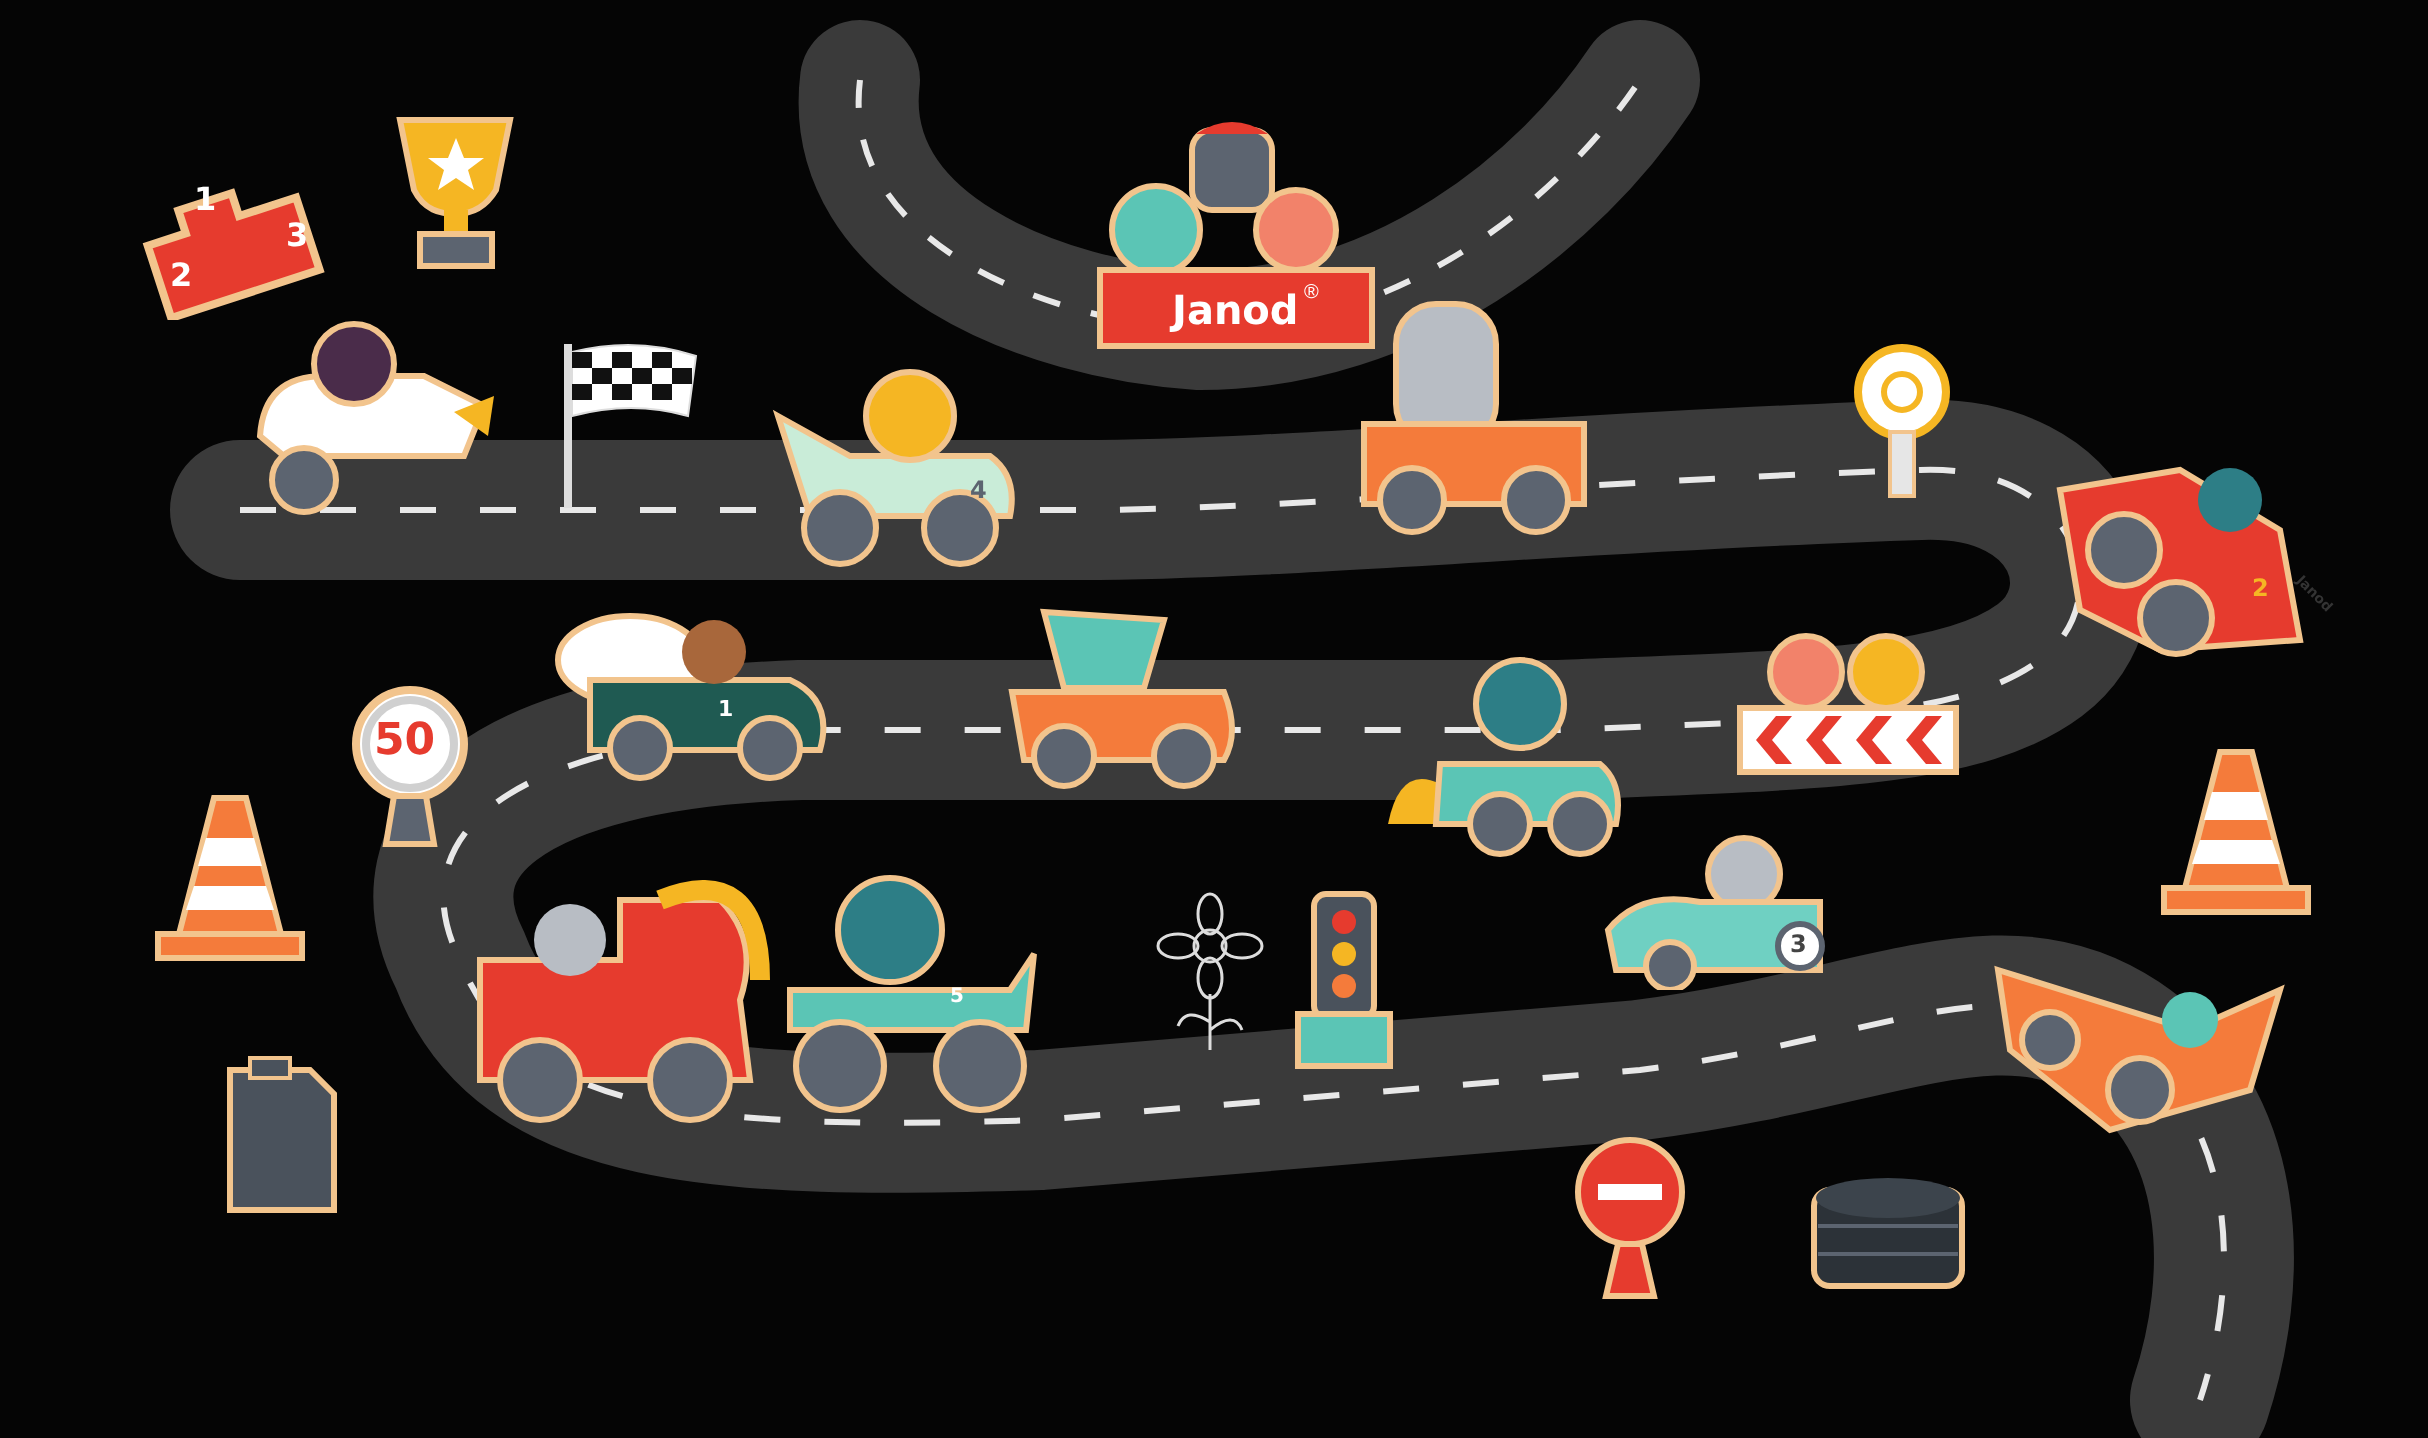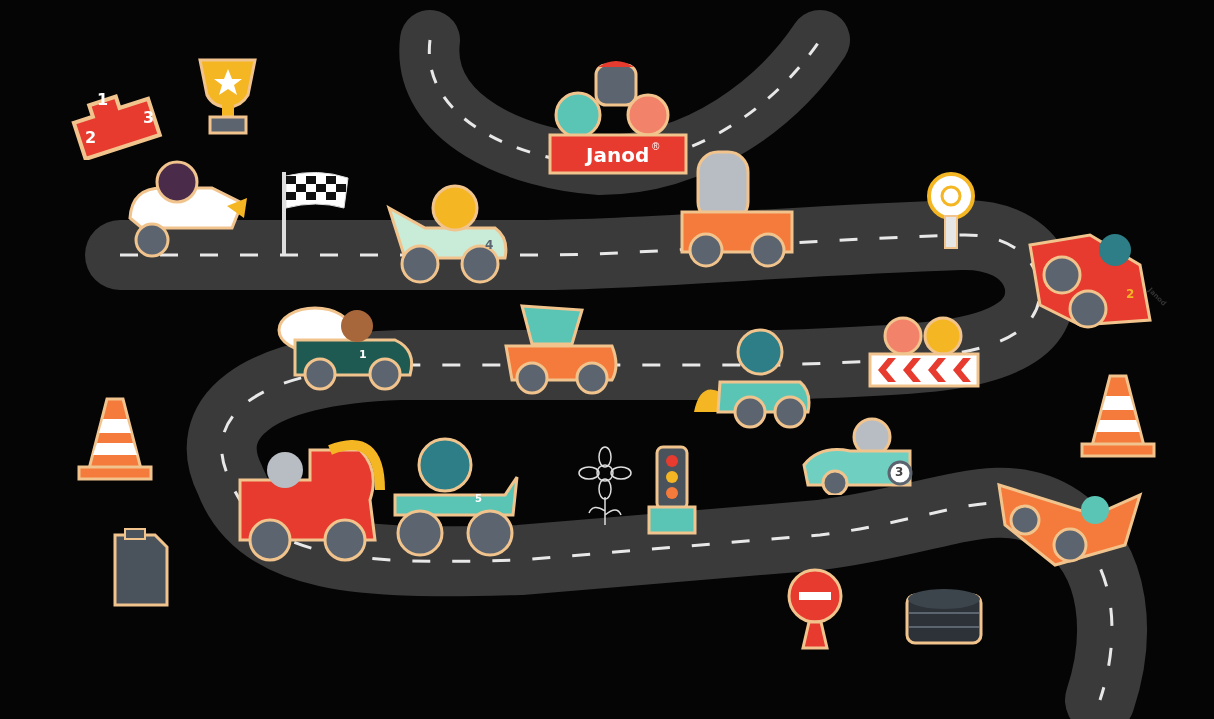--- a/index.html
+++ b/index.html
@@ -80,20 +80,28 @@
   </div>
 
   <div class="piece" style="left:925px;top:172px;width:52px;height:80px;">
     <svg width="52" height="80" viewBox="0 0 52 80">
       <circle cx="26" cy="24" r="22" fill="#fff" stroke="#f5b623" stroke-width="4"></circle>
       <circle cx="26" cy="24" r="9" fill="none" stroke="#f5b623" stroke-width="3"></circle>
       <rect x="20" y="44" width="12" height="32" fill="#e6e6e6" stroke="#f2c48d" stroke-width="2"></rect>
     </svg>
   </div>
 
+  <div class="piece" style="left:175px;top:342px;width:60px;height:85px;">
+    <svg width="60" height="85" viewBox="0 0 60 85">
+      <circle cx="30" cy="30" r="27" fill="#fff" stroke="#f2c48d" stroke-width="4"></circle>
+      <circle cx="30" cy="30" r="22" fill="none" stroke="#d0d0d0" stroke-width="4"></circle>
+      <path d="M22 56 H38 L42 80 H18 Z" fill="#5c6470" stroke="#f2c48d" stroke-width="3"></path>
+    </svg>
+    <span class="label" style="position:absolute;left:12px;top:16px;color:#e63b2e;font-size:22px;">50</span>
+  </div>
 
   <div class="piece" style="left:75px;top:395px;width:80px;height:90px;">
     <svg width="80" height="90" viewBox="0 0 80 90">
       <path d="M32 4 H48 L66 74 H14 Z" fill="#f47b3b" stroke="#f2c48d" stroke-width="3"></path>
       <path d="M28 24 H52 L56 38 H24 Z" fill="#fff"></path>
       <path d="M22 48 H58 L62 60 H18 Z" fill="#fff"></path>
       <rect x="4" y="72" width="72" height="12" fill="#f47b3b" stroke="#f2c48d" stroke-width="3"></rect>
     </svg>
   </div>
 

